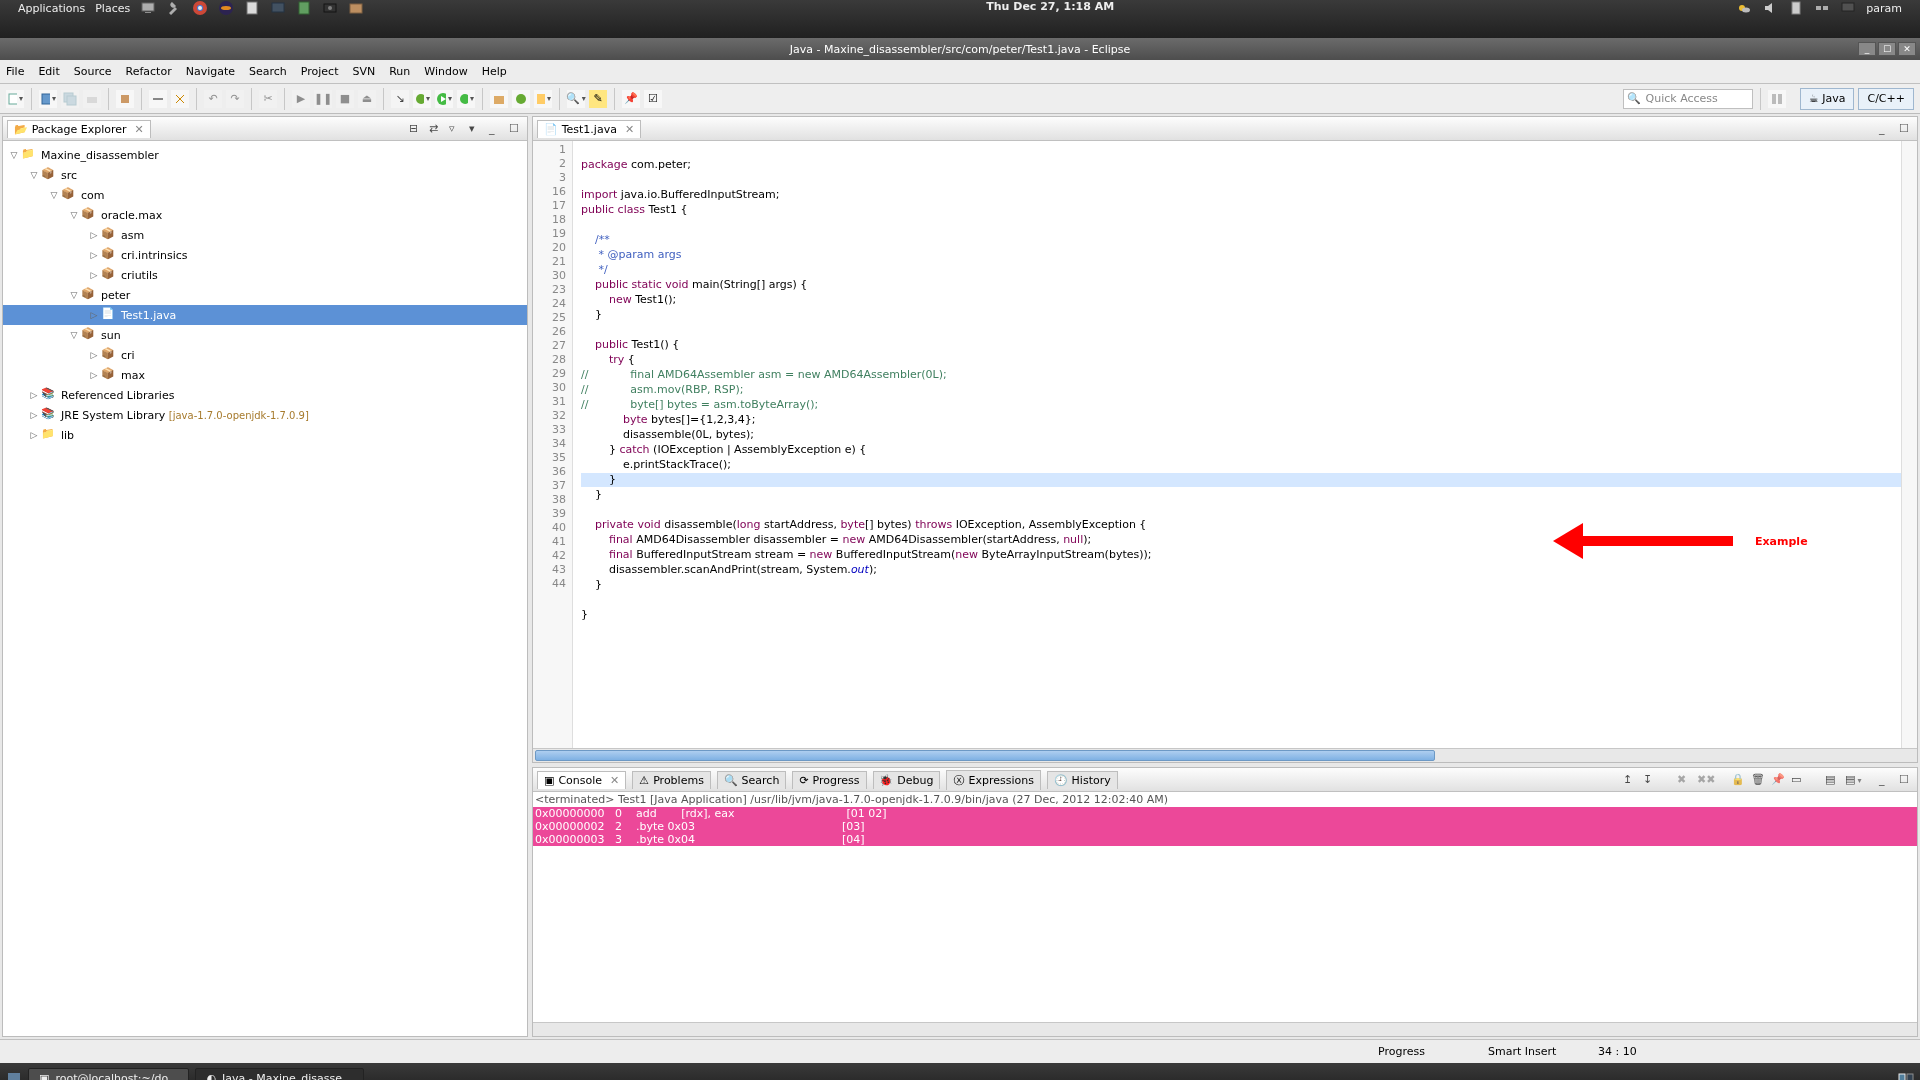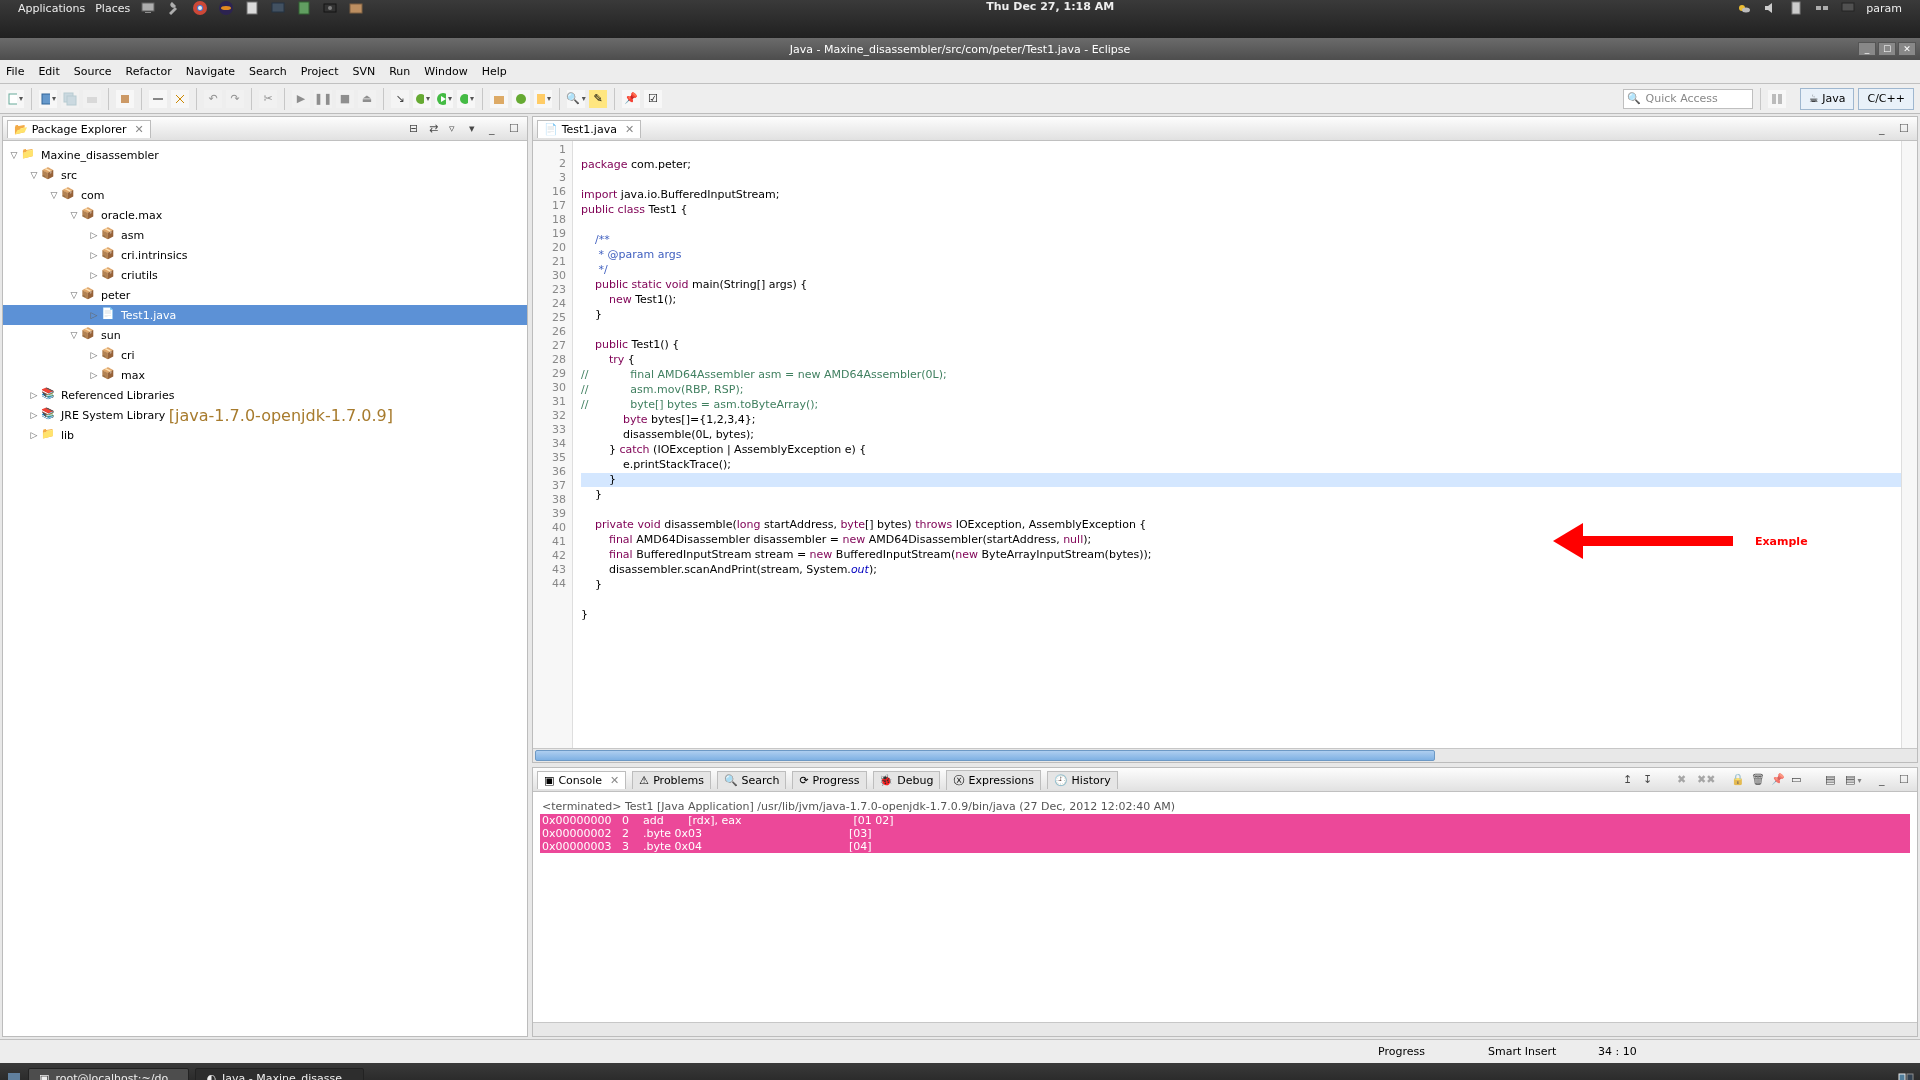--- a/index.html
+++ b/index.html
@@ -35,21 +35,21 @@
 .pane-header { height:24px; background:linear-gradient(#fdfdfd,#e1e1e1); border-bottom:1px solid #c0c0c0; display:flex; align-items:center; padding:0 4px; gap:6px; }
 .pane-header .tab { display:flex; align-items:center; gap:4px; background:#fff; border:1px solid #bdbdbd; border-bottom:none; padding:2px 6px; }
 .pane-header .tab.inactive { background:#e5e5e5; }
 .pane-header .spacer { flex:1; }
 .pane-header .hicon { width:14px; height:14px; display:inline-block; opacity:.7; }
 .tree { flex:1; overflow:auto; padding:4px 0; }
 .tree-row { display:flex; align-items:center; height:20px; padding-left:4px; cursor:default; }
 .tree-row.sel { background:#5c91d6; color:#fff; }
 .tree-arrow { width:14px; text-align:center; color:#666; font-size:9px; }
 .tree-ico { width:16px; height:16px; margin-right:4px; display:inline-block; }
-.jver { color:#a77b2d; font-size:16px; }
+.jver { color:#a77b2d; font-size:10px; }
 
 
 .left-col { width:530px; display:flex; flex-direction:column; }
 .left-col .pane { flex:1; }
 
 
 .right-col { flex:1; display:flex; flex-direction:column; }
 .editor-pane { flex:1; }
 .editor-body { flex:1; display:flex; overflow:hidden; position:relative; }
 .gutter { width:40px; background:#f7f7f7; border-right:1px solid #dedede; font-family:"DejaVu Sans Mono",monospace; font-size:11px; color:#888; text-align:right; padding:2px 6px 2px 2px; }
@@ -59,21 +59,21 @@
 .cmt { color:#3f7f5f; }
 .jdoc { color:#3f5fbf; }
 .fld { color:#0000c0; font-style:italic; }
 .hilite { background:#d4e7ff; display:inline-block; width:100%; }
 .editor-hscroll { height:14px; background:#e8e8e8; border-top:1px solid #c7c7c7; position:relative; }
 .editor-hscroll .thumb { position:absolute; left:2px; top:1px; height:11px; width:65%; background:linear-gradient(#aecef0,#7fb1e3); border:1px solid #6d99c5; border-radius:2px; }
 .annotation-ruler { width:16px; background:#f7f7f7; border-left:1px solid #dedede; }
 
 
 .console-pane { height:270px; }
-.console-body { flex:1; font-family:"DejaVu Sans Mono",monospace; font-size:11px; padding:7px; overflow:auto; }
+.console-body { flex:1; font-family:"DejaVu Sans Mono",monospace; font-size:11px; padding:0; overflow:auto; }
 .console-body .sel { background:#ec4899; color:#fff; }
 .console-body pre { padding:0 2px; }
 .term-line { color:#555; padding:1px 2px; }
 
 
 .status-bar { height:24px; background:#ededed; border-top:1px solid #c0c0c0; display:flex; align-items:center; padding:0 12px; gap:30px; }
 .status-bar .spacer { flex:1; }
 .status-cell { min-width:80px; }
 
 

